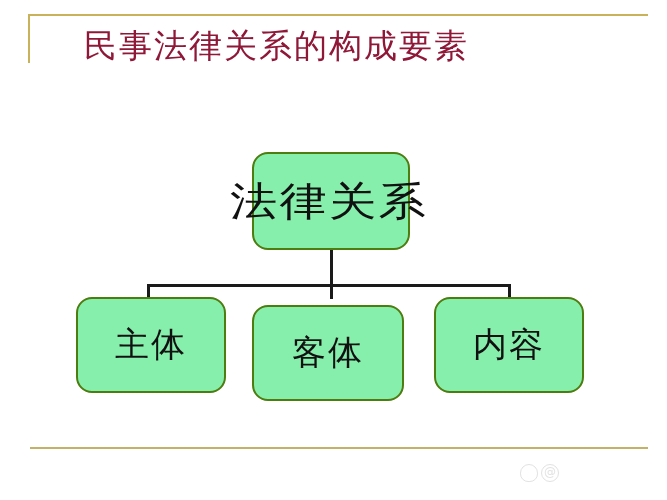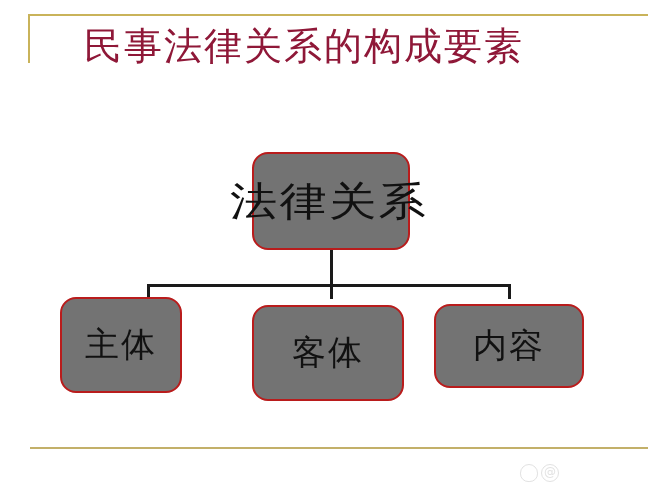--- a/index.html
+++ b/index.html
@@ -54,21 +54,21 @@
   
   .slide-title {
     position: absolute;
     left: 84px;
     top: 18px;
     width: 480px;
     height: 56px;
     line-height: 56px;
     color: #8f1838;
     font-family: "DejaVu Serif", "Liberation Serif", serif;
-    font-size: 38px;
+    font-size: 33px;
     font-weight: 400;
     letter-spacing: 2px;
     white-space: nowrap;
   }
 
   
   .conn {
     position: absolute;
     background: #1a1a1a;
   }
@@ -99,22 +99,22 @@
   .conn-drop-right {
     left: 508px;
     top: 284px;
     width: 3px;
     height: 15px;
   }
 
   
   .node {
     position: absolute;
-    background: #737373;
-    border: 2px solid #b91c1c;
+    background: #86efac;
+    border: 2px solid #4d7c0f;
     border-radius: 16px;
     box-sizing: border-box;
     display: flex;
     align-items: center;
     justify-content: center;
     color: #111111;
     font-family: "DejaVu Serif", "Liberation Serif", serif;
     font-size: 34px;
     letter-spacing: 2px;
     white-space: nowrap;
@@ -128,37 +128,37 @@
     font-size: 40px;
   }
   .node-root .node-label {
     position: relative;
     left: -2px;
     transform: scaleX(1.18);
     transform-origin: center;
   }
 
   .node-a {
-    left: 60px;
+    left: 76px;
     top: 297px;
-    width: 122px;
+    width: 150px;
     height: 96px;
   }
   .node-b {
     left: 252px;
     top: 297px;
     width: 152px;
     height: 96px;
     margin-top: 8px;
   }
   .node-c {
     left: 434px;
-    top: 304px;
+    top: 297px;
     width: 150px;
-    height: 84px;
+    height: 96px;
     align-items: center;
   }
 
   
   .watermark {
     position: absolute;
     left: 520px;
     top: 460px;
     height: 26px;
     display: flex;

